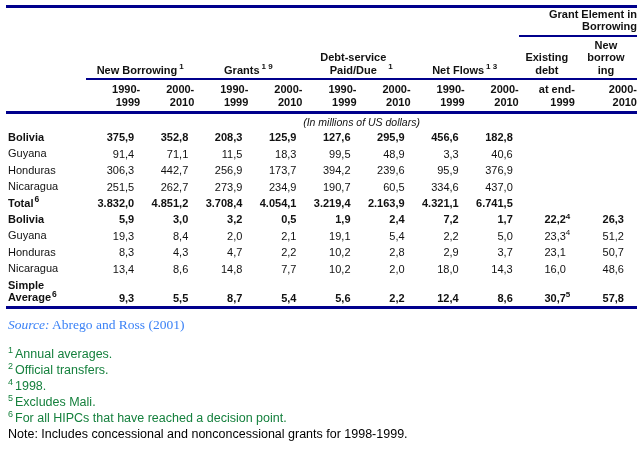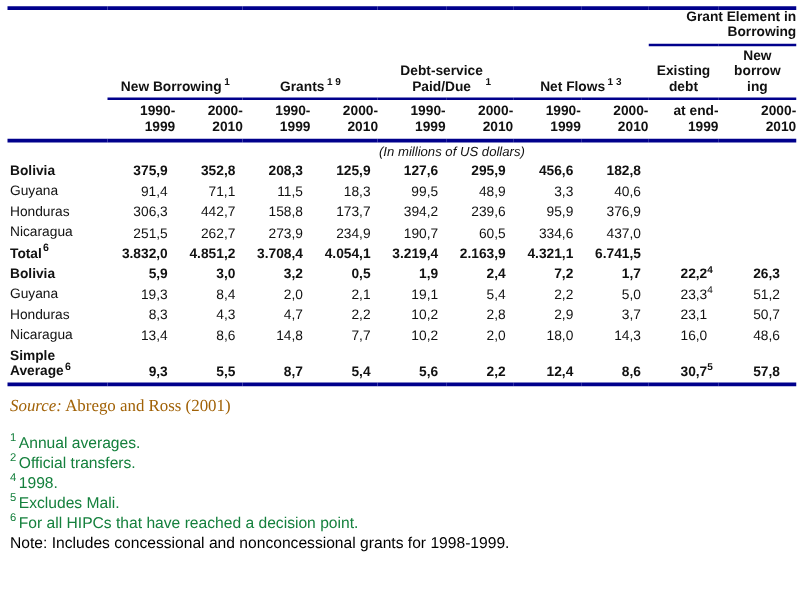--- a/index.html
+++ b/index.html
@@ -41,21 +41,21 @@
   tbody td { padding: 2px 0; }
   td.caption { font-style: italic; text-align: center; font-size: 10.5px; padding: 2px 0 1px 0; }
   td.lbl { text-align: left; padding-left: 2px; }
   td.lbl sup { font-size: 8.5px; margin-left: 1px; }
   td.num { text-align: right; padding-right: 6px; }
   td.col-ge { padding-right: 2px; }
   sup.cs { display: inline-block; width: 7px; text-align: left; font-size: 8px; }
   td.col-last { padding-right: 13px; }
   tr.bold { font-weight: bold; }
 
-  .source { font-family: "Liberation Serif", serif; font-size: 13.5px; margin: 8px 0 0 2px; color: #a16207; }
+  .source { font-family: "Liberation Serif", serif; font-size: 13.5px; margin: 8px 0 0 2px; color: #3b82f6; }
   .source .src-label { font-style: italic; }
   .footnotes { margin: 13px 0 0 2px; }
   .footnote { font-size: 12.5px; line-height: 16px; color: #15803d; }
   .footnote sup { font-size: 9px; }
   .fn-text { margin-left: 2px; }
   .note { font-size: 12.5px; line-height: 16px; margin: 0 0 0 2px; color: #000; }
 </style>
 </head>
 <body>
 
@@ -160,21 +160,21 @@
           <td class="num"><span>48,9</span></td>
           <td class="num"><span>3,3</span></td>
           <td class="num"><span>40,6</span></td>
           <td class="num col-ge"><span></span><sup class="cs"></sup></td>
           <td class="num col-last"><span></span></td>
         </tr>
         <tr>
           <td class="lbl"><span class="ml">Honduras</span></td>
           <td class="num"><span>306,3</span></td>
           <td class="num"><span>442,7</span></td>
-          <td class="num"><span>158,8</span></td>
+          <td class="num"><span>256,9</span></td>
           <td class="num"><span>173,7</span></td>
           <td class="num"><span>394,2</span></td>
           <td class="num"><span>239,6</span></td>
           <td class="num"><span>95,9</span></td>
           <td class="num"><span>376,9</span></td>
           <td class="num col-ge"><span></span><sup class="cs"></sup></td>
           <td class="num col-last"><span></span></td>
         </tr>
         <tr>
           <td class="lbl"><span class="ml">Nicaragua</span></td>

